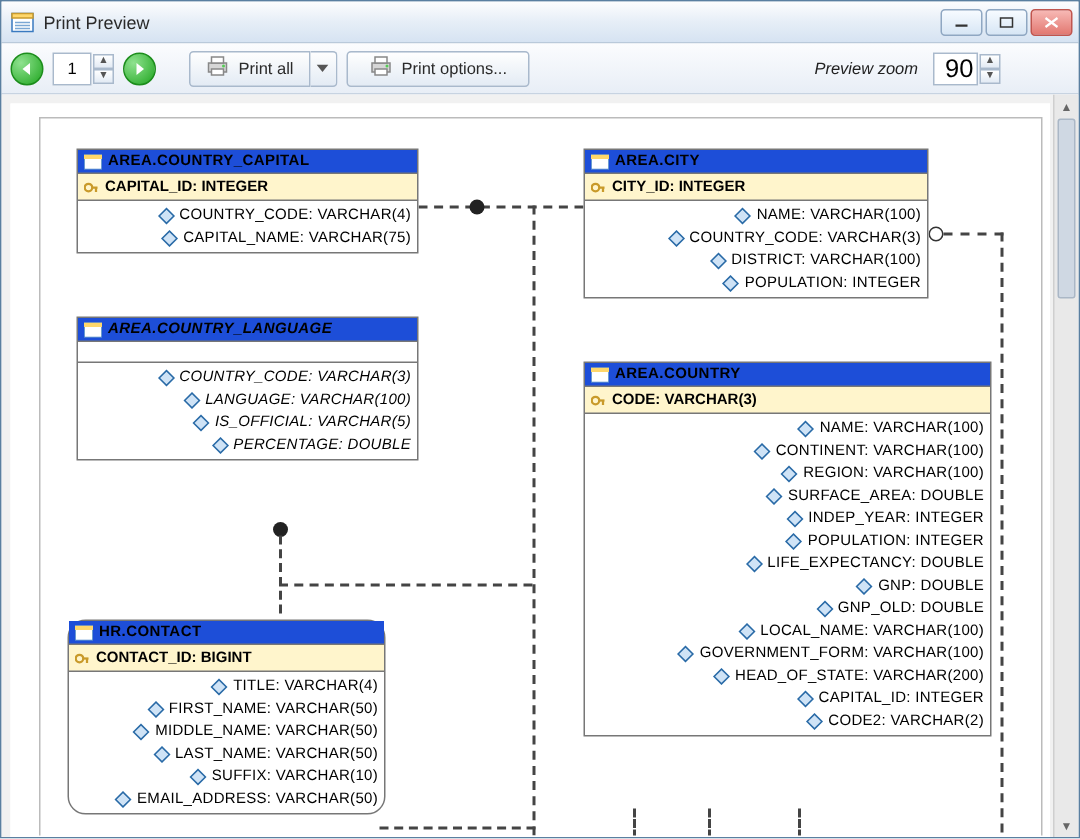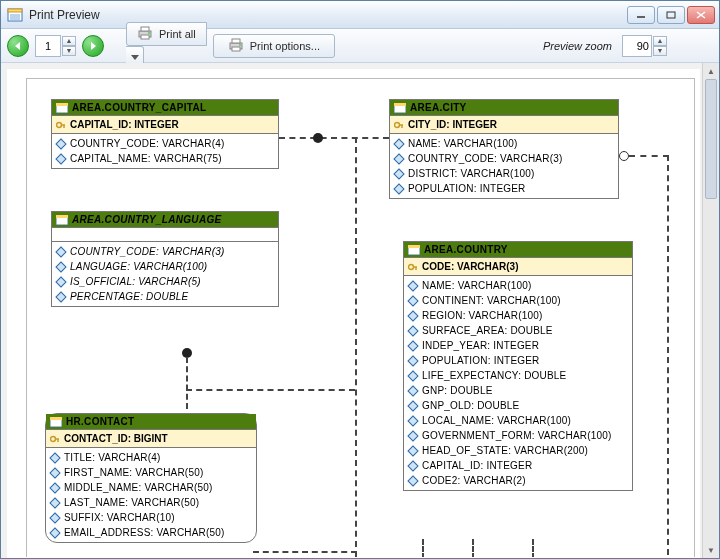--- a/index.html
+++ b/index.html
@@ -16,41 +16,41 @@
 
 
 .toolbar { height: 34px; background: linear-gradient(to bottom, #fbfcfe, #e8eef6); border-bottom: 1px solid #c7d3e1; display: flex; align-items: center; padding: 0 6px; gap: 6px; }
 .nav-btn { width: 22px; height: 22px; border-radius: 11px; display: flex; align-items: center; justify-content: center; background: radial-gradient(circle at 30% 30%, #8fe28f, #1fa51f); border: 1px solid #1c8d1c; color: #fff; font-size: 11px; font-weight: bold; }
 .page-spin { display: flex; align-items: center; }
 .page-input { width: 26px; height: 22px; border: 1px solid #a9b9cc; text-align: center; font-size: 11px; }
 .spin-btns { display: flex; flex-direction: column; margin-left: 1px; }
 .spin-btns .sp { width: 14px; height: 10px; border: 1px solid #a9b9cc; background: linear-gradient(to bottom, #fff, #e2eaf4); font-size: 7px; line-height: 8px; text-align: center; color: #555; }
 .tb-btn { height: 24px; border: 1px solid #a9b9cc; border-radius: 3px; background: linear-gradient(to bottom, #fefefe, #e3ebf4); display: flex; align-items: center; padding: 0 10px; gap: 6px; font-size: 11px; color: #2a2a2a; }
 .tb-split { width: 18px; padding: 0; justify-content: center; border-left: none; border-top-left-radius: 0; border-bottom-left-radius: 0; }
-.tb-group { display: flex; flex-direction: column; }
+.tb-group { display: flex; }
 .tb-group .tb-btn:first-child { border-top-right-radius: 0; border-bottom-right-radius: 0; }
 .zoom-lbl { margin-left: auto; margin-right: 4px; font-size: 11px; color: #222; font-style: italic; }
-.zoom-input { width: 30px; height: 22px; border: 1px solid #a9b9cc; text-align: right; padding-right: 2px; font-size: 11px; }
+.zoom-input { width: 30px; height: 22px; border: 1px solid #a9b9cc; text-align: right; padding-right: 2px; font-size: 17px; }
 
 
 .preview-wrap { flex: 1; background: #f1f1f1; position: relative; display: flex; overflow: hidden; }
 .scroll-v { width: 17px; background: #e9e9e9; border-left: 1px solid #cfcfcf; position: relative; }
 .scroll-v .thumb { position: absolute; left: 2px; right: 2px; top: 16px; height: 120px; background: #cfd8e3; border: 1px solid #aab7c6; border-radius: 2px; }
 .scroll-v .arr { position: absolute; left: 0; right: 0; height: 16px; display:flex; align-items:center; justify-content:center; font-size:8px; color:#666; }
 .scroll-v .arr.up { top:0; } .scroll-v .arr.dn { bottom:0; }
 .canvas { flex: 1; background: #fff; margin: 6px 2px 0 6px; border: 1px solid #fff; position: relative; overflow: hidden; }
 .page { position: absolute; left: 18px; top: 8px; right: 4px; bottom: -60px; border: 1px solid #bbb; background: #fff; }
 
 
 .entity { position: absolute; border: 1px solid #777; background: #fff; font-size: 10px; }
-.entity .hdr { background: #4d7c0f; border-bottom: 1px solid #777; padding: 2px 4px; display: flex; align-items: center; gap: 4px; font-weight: bold; letter-spacing: 0.3px; font-size: 10px; }
+.entity .hdr { background: #1d4ed8; border-bottom: 1px solid #777; padding: 2px 4px; display: flex; align-items: center; gap: 4px; font-weight: bold; letter-spacing: 0.3px; font-size: 10px; }
 .entity .hdr .tbl-icon { width: 12px; height: 10px; display:inline-block; }
 .entity .pk-band { background: #fff5cc; border-bottom: 1px solid #777; padding: 3px 4px; display:flex; align-items:center; gap:4px; font-weight: bold; font-size: 10px; }
 .entity .cols { padding: 2px 0; }
-.entity .col { padding: 2px 4px; display: flex; align-items: center; gap: 4px; font-size: 10px; letter-spacing: 0.2px; }
+.entity .col { padding: 2px 4px; display: flex; align-items: center; gap: 4px; font-size: 10px; letter-spacing: 0.2px; justify-content: flex-end; }
 .diamond { width: 8px; height: 8px; transform: rotate(45deg); border: 1px solid #2a6aa6; background: #cfe3f6; flex-shrink:0; margin: 0 1px; }
 .key-icon { width: 10px; height: 10px; display:inline-block; flex-shrink:0; }
 .tbl-icon svg, .key-icon svg { display:block; }
 
 
 .dash-h { position:absolute; border-top: 2px dashed #444; height:0; }
 .dash-v { position:absolute; border-left: 2px dashed #444; width:0; }
 .node-dot { position:absolute; width:10px; height:10px; background:#222; border-radius:50%; }
 .node-ring { position:absolute; width:10px; height:10px; border:1.5px solid #333; border-radius:50%; background:#fff; }
 </style>
@@ -263,21 +263,21 @@
                 <span class="diamond"></span>
                 <span>IS_OFFICIAL: VARCHAR(5)</span>
               </div>
             <div class="col">
                 <span class="diamond"></span>
                 <span>PERCENTAGE: DOUBLE</span>
               </div>
           </div>
         </div>
 
-        <div class="entity" style="left:376px; top:162px; width:230px;">
+        <div class="entity" style="left:362px; top:162px; width:272px;">
           <div class="hdr">
             <span class="tbl-icon">
                 <svg viewBox="0 0 12 10">
                   <rect width="12" height="10" fill="#fff" stroke="#3a7ac0"></rect>
                   <rect width="12" height="3" fill="#ffd76b"></rect>
                 </svg>
               </span>
             <span>AREA.COUNTRY</span>
           </div>
           <div class="pk-band">

